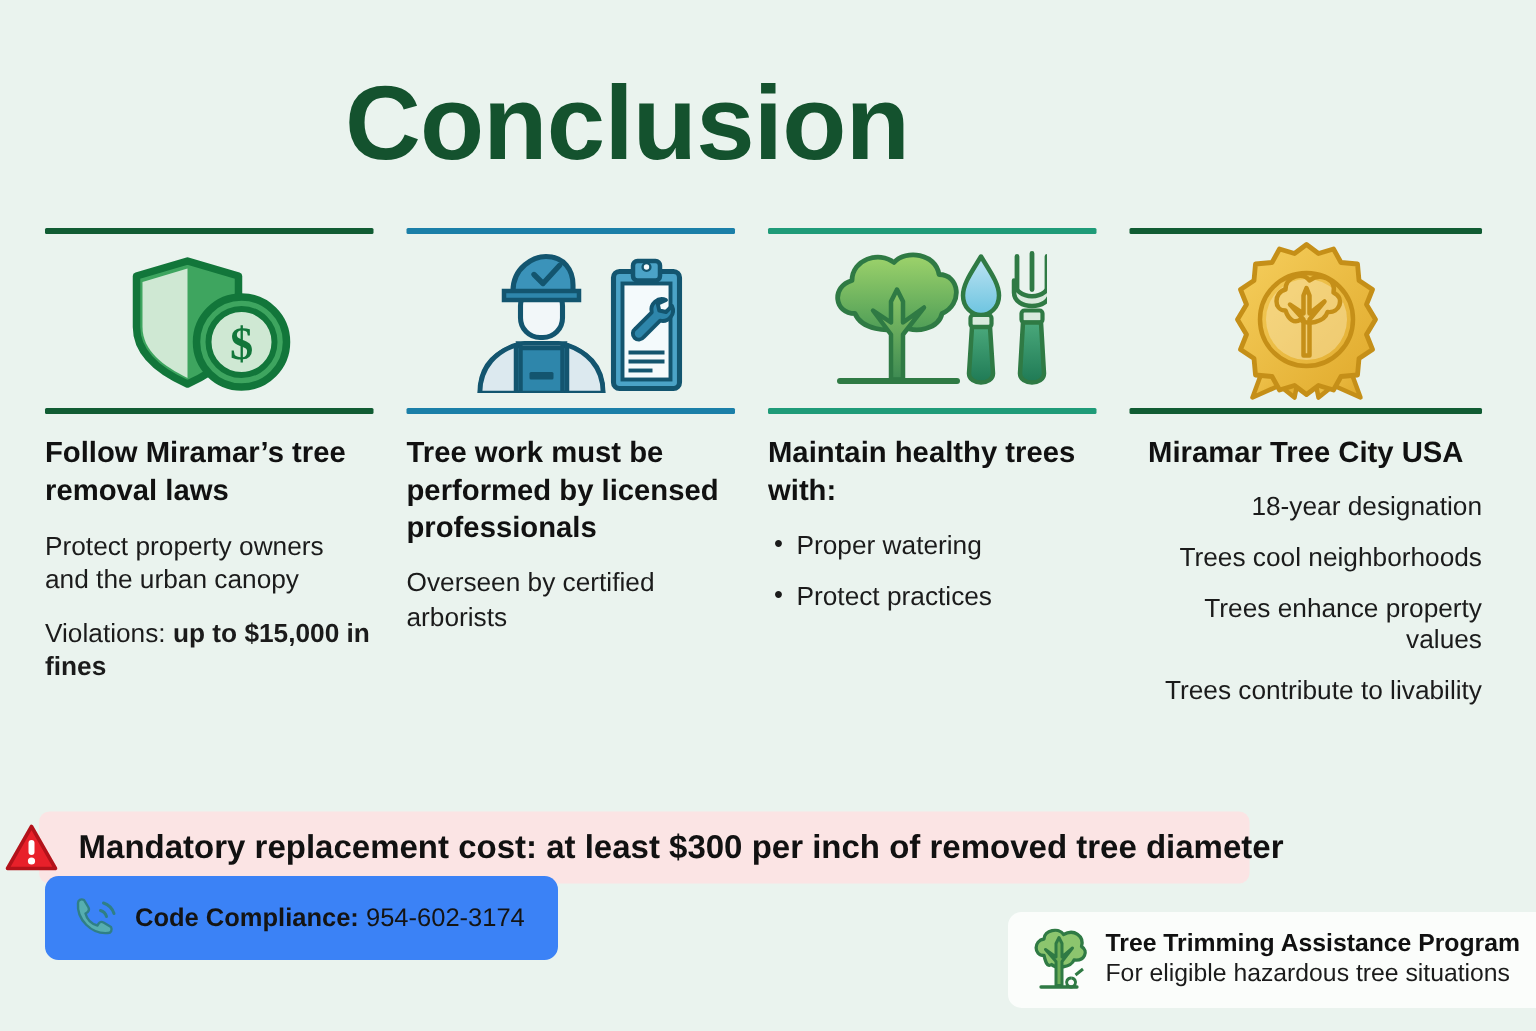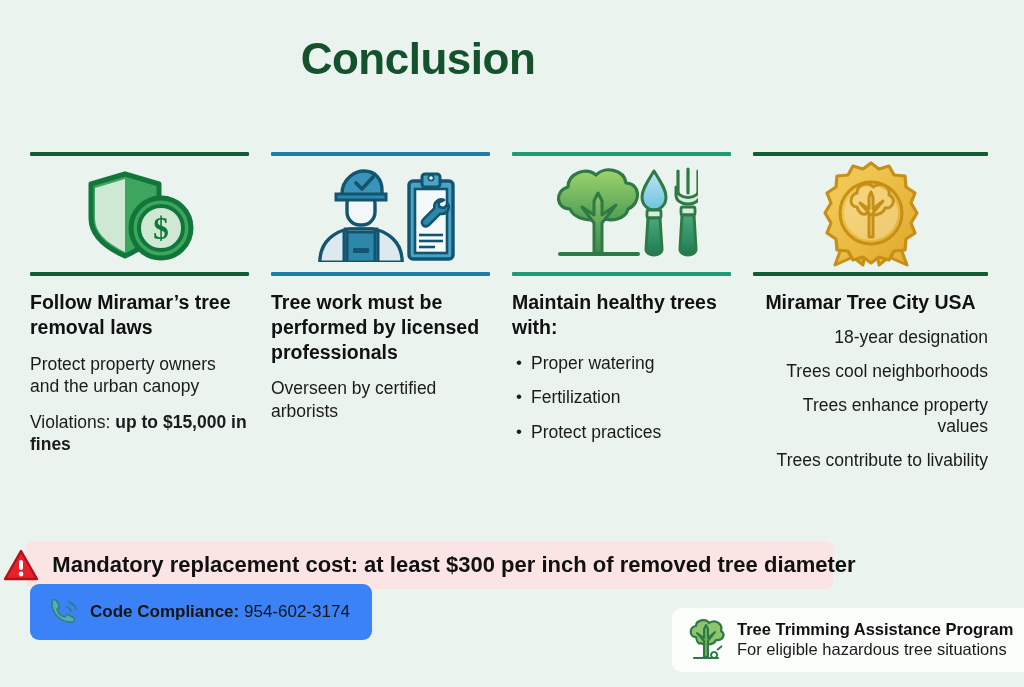--- a/index.html
+++ b/index.html
@@ -11,23 +11,23 @@
   }
   .page {
     position: relative;
     width: 1024px; height: 687px;
     background: #eaf3ee;
   }
 
   
   .title {
     position: absolute;
-    top: 36px; left: 0; width: 836px;
+    top: 46px; left: 0; width: 836px;
     text-align: center;
-    font-size: 44px;
+    font-size: 70px;
     font-weight: 700;
     letter-spacing: -0.5px;
     color: #14522e;
     line-height: 1.05;
   }
 
   
   .columns {
     position: absolute;
     top: 152px; left: 30px;
@@ -230,21 +230,20 @@
           <path d="M132 6 L132 28 M142 4 L142 28 M152 6 L152 28" stroke="#2f7a44" stroke-width="3.2" stroke-linecap="round" fill="none"></path>
           <path d="M130 22 C130 36 154 36 154 22 L154 30 C154 42 130 42 130 30 Z" fill="#d9eadd" stroke="#2f7a44" stroke-width="3" stroke-linejoin="round"></path>
           <rect x="135" y="42" width="14" height="8" rx="2" fill="#d9eadd" stroke="#2f7a44" stroke-width="2.8"></rect>
           <path d="M136 50 L148 50 L150 84 C150 92 134 92 134 84 Z" fill="url(#gHandle)" stroke="#2f7a44" stroke-width="3" stroke-linejoin="round"></path>
         </svg>
       </div>
       <div class="rule bottom" style="background:#1f9b78"></div>
       <div class="head">Maintain healthy trees with:</div>
       <ul class="bullets">
         <li>Proper watering</li>
-        <li>Fertilization</li>
         <li>Protect practices</li>
       </ul>
     </div>
 
     <div class="col c4">
       <div class="rule top" style="background:#115c33"></div>
       <div class="icon-box">
         <svg width="104" height="106" viewBox="0 0 104 106">
           <defs>
             <linearGradient id="gGold" x1="0" y1="0" x2="1" y2="1">

